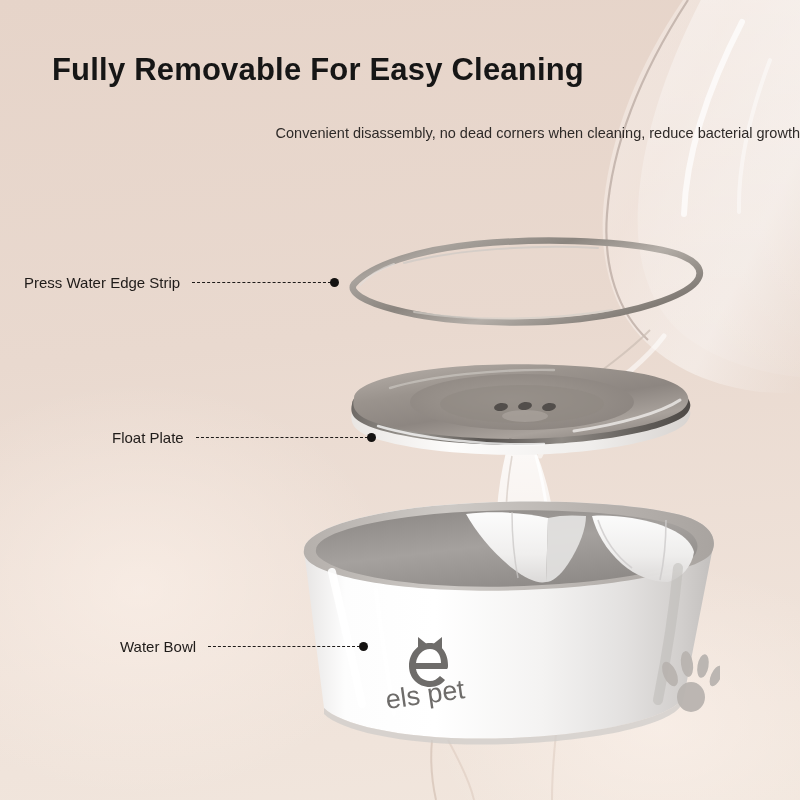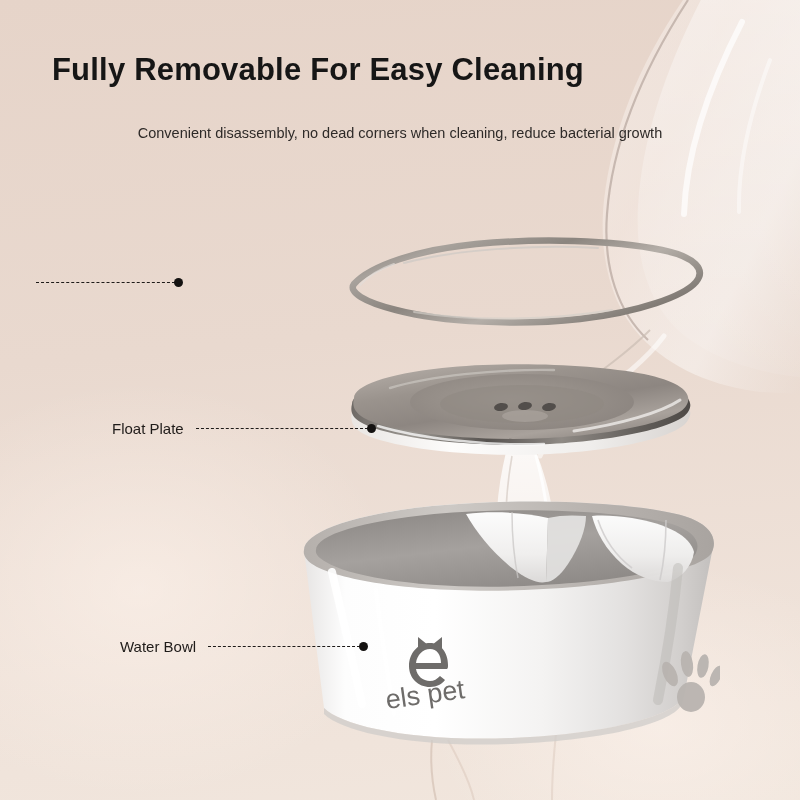--- a/index.html
+++ b/index.html
@@ -43,21 +43,21 @@
     font-size: 31px;
     font-weight: 700;
     letter-spacing: .2px;
     color: #161616;
     white-space: nowrap;
   }
   #subtitle {
     position: absolute;
     left: 0; top: 125px;
     width: 800px;
-    text-align: center;
+    text-align: right;
     font-size: 14.5px;
     font-weight: 400;
     color: #2e2a28;
     white-space: nowrap;
   }
 
   
   #water-layer {
     position: absolute;
     left: 0; top: 0;
@@ -84,21 +84,21 @@
   }
   .callout-dot {
     width: 9px; height: 9px;
     border-radius: 50%;
     background: #141211;
     margin-left: -1px;
     flex: 0 0 auto;
   }
   #callout-edge-strip { left: 24px; top: 272px; }
   #callout-edge-strip .callout-line { width: 139px; }
-  #callout-float-plate { left: 112px; top: 418px; text-align: right; }
+  #callout-float-plate { left: 112px; top: 427px; text-align: right; }
   #callout-float-plate .callout-line { width: 172px; }
   #callout-water-bowl { left: 120px; top: 636px; }
   #callout-water-bowl .callout-line { width: 152px; }
 
   
   #edge-strip {
     position: absolute;
     left: 344px; top: 232px;
     width: 366px; height: 96px;
   }
@@ -360,20 +360,21 @@
                C 52 57, 57 54, 60 50 L 55 46 C 52 49, 49 51, 45 51
                C 38 51, 32 46, 31 39 L 62 39 C 63 38, 63 37, 63 35
                C 63 23, 56 13, 45 13 Z
                M 45 19 C 52 19, 56 25, 56 33 L 31 33 C 32 25, 38 19, 45 19 Z"></path>
     </g>
 
     <text x="2" y="79" transform="rotate(-8 2 79)" font-family="Liberation Sans, sans-serif" font-size="27" fill="#6e6c6a">els pet</text>
   </svg>
 
   <div class="callout" id="callout-edge-strip">
+    <span class="callout-label">Press Water Edge Strip</span>
     <span class="callout-line"></span>
     <span class="callout-dot"></span>
   </div>
 
   <div class="callout" id="callout-float-plate">
     <span class="callout-label">Float Plate</span>
     <span class="callout-line"></span>
     <span class="callout-dot"></span>
   </div>
 

